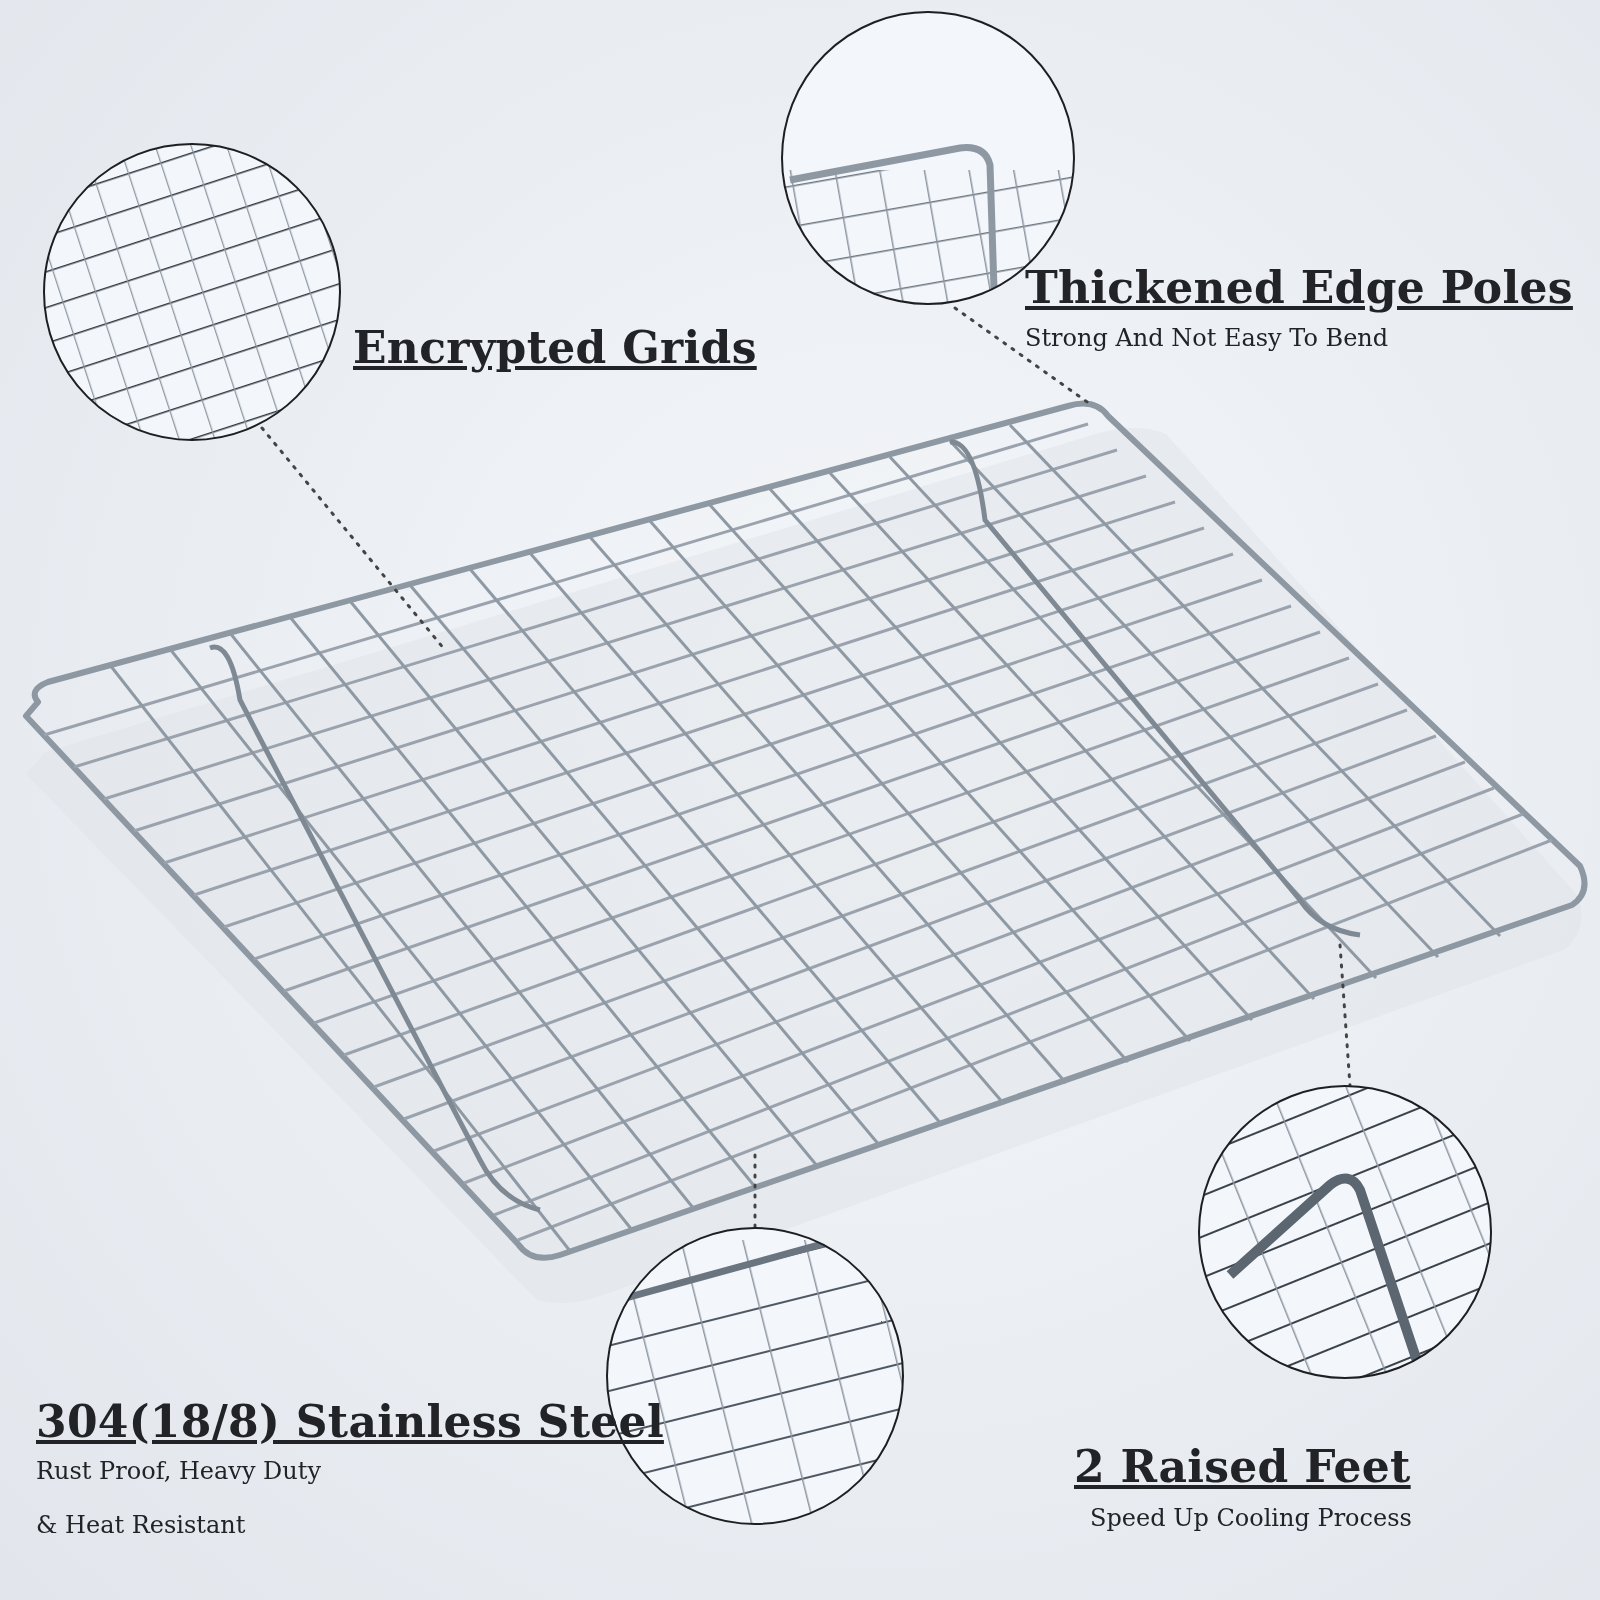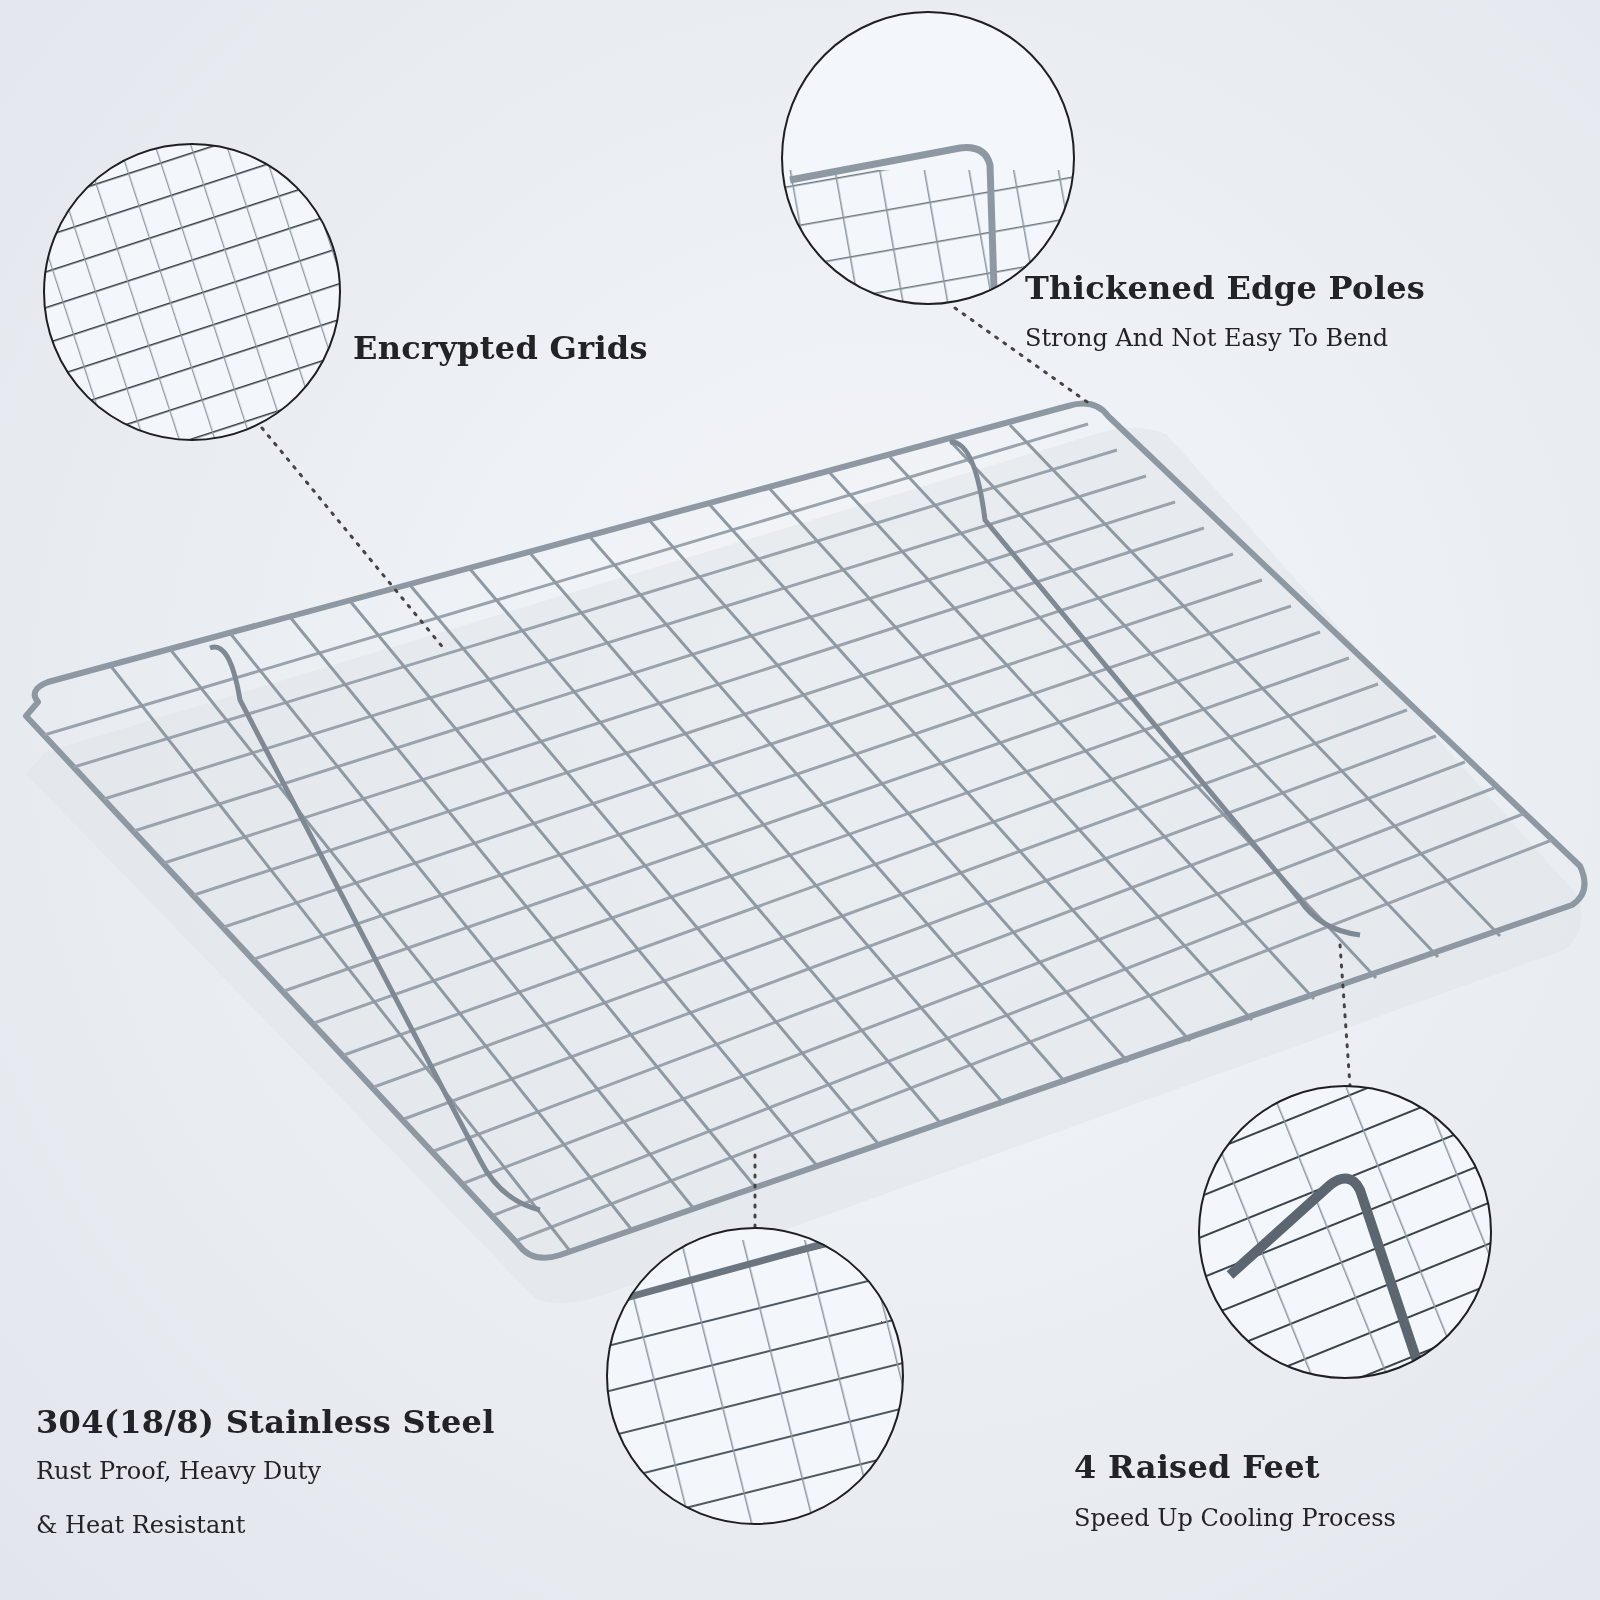--- a/index.html
+++ b/index.html
@@ -6,34 +6,35 @@
   body {
     width: 1600px; height: 1600px; overflow: hidden; position: relative;
     background: radial-gradient(ellipse at 55% 45%, #f4f6f9 0%, #e9edf2 60%, #e2e6ec 100%);
     font-family: "DejaVu Serif", "Liberation Serif", serif;
     color: #222326;
   }
   .stage { position: absolute; left: 0; top: 0; width: 1600px; height: 1600px; }
   svg.art { position: absolute; left: 0; top: 0; }
   .feature { position: absolute; }
   .feature .title {
-    font-weight: bold; font-size: 32px; line-height: 44px; white-space: nowrap;
+    font-weight: bold; font-size: 44px; line-height: 44px; white-space: nowrap;
     letter-spacing: 0.3px;
+    text-decoration: underline;
   }
   .feature .line {
     font-size: 24px; line-height: 56px; white-space: nowrap;
   }
   #f-grids   { left: 338px;  top: 326px; margin-left: 15px; }
   #f-grids .line { line-height: 54px; }
   #f-poles   { left: 1025px; top: 266px; }
   #f-poles .line { line-height: 56px; }
   #f-steel   { left: 36px;   top: 1400px; }
   #f-steel .line { line-height: 54px; }
   #f-feet    { left: 1074px; top: 1445px; }
-  #f-feet .line { line-height: 58px; }
+  #f-feet .line { line-height: 58px; margin-left: 16px; }
 </style>
 </head>
 <body>
 
 <div class="stage">
 
   <svg class="art" width="1600" height="1600" viewBox="0 0 1600 1600">
     <defs>
       <linearGradient id="steel" x1="0" y1="0" x2="1" y2="1">
         <stop offset="0" stop-color="#c9cfd6"></stop>
@@ -170,17 +171,17 @@
     <div class="line">Strong And Not Easy To Bend</div>
   </div>
 
   <div class="feature" id="f-steel">
     <div class="title">304(18/8) Stainless Steel</div>
     <div class="line">Rust Proof, Heavy Duty</div>
     <div class="line">&amp; Heat Resistant</div>
   </div>
 
   <div class="feature" id="f-feet">
-    <div class="title">4 Raised Feet</div>
+    <div class="title">2 Raised Feet</div>
     <div class="line">Speed Up Cooling Process</div>
   </div>
 
 </div>
 
 </body></html>

